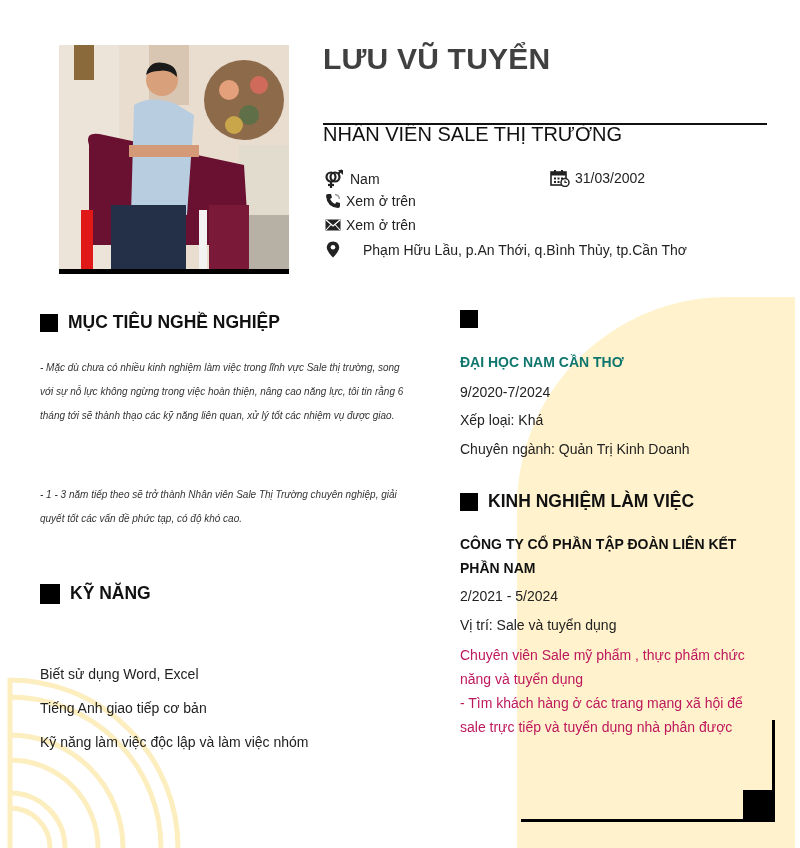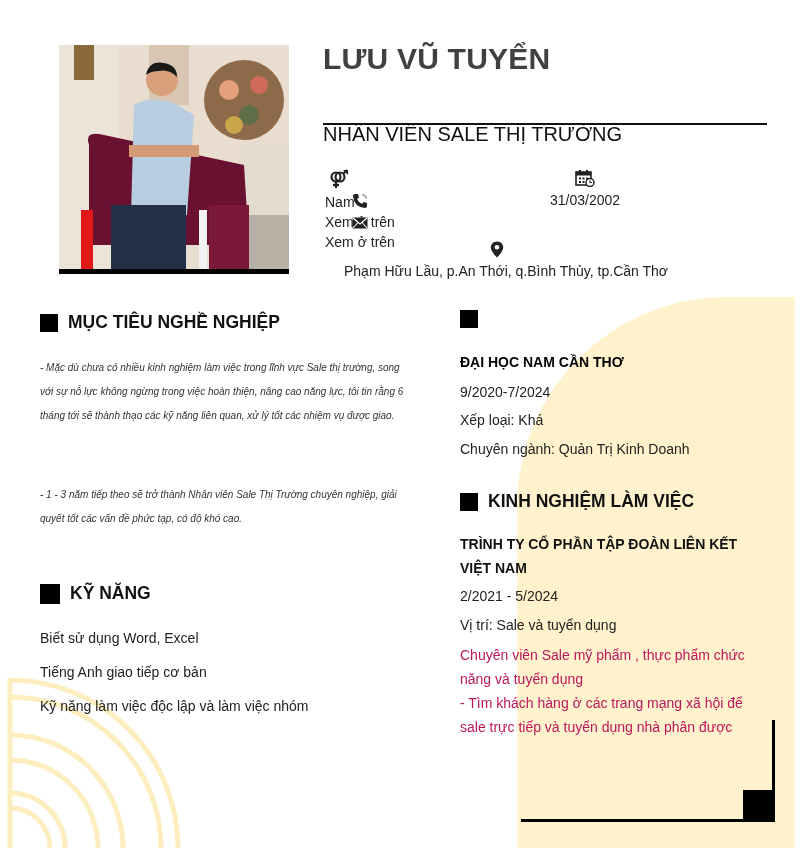--- a/index.html
+++ b/index.html
@@ -14,31 +14,31 @@
 
   .photo {
     position: absolute; left: 59px; top: 45px; width: 230px; height: 229px;
     border-bottom: 5px solid #000; overflow: hidden;
   }
 
   .name { position: absolute; left: 323px; top: 42px; font-size: 30px; font-weight: bold; color: #404040; letter-spacing: 0.2px; }
   .jobtitle { position: absolute; left: 323px; top: 89px; font-size: 20px; color: #111; margin-top: 34px; }
   .hr-top { position: absolute; left: 323px; top: 123px; width: 444px; height: 2px; background: #111; }
 
-  .info { position: absolute; font-size: 14px; color: #222; display: flex; align-items: center; gap: 5px; flex-direction: column; }
+  .info { position: absolute; font-size: 14px; color: #222; display: flex; align-items: center; gap: 5px; }
   .info svg { flex: none; }
 
   .sec-title { position: absolute; display: flex; align-items: center; font-size: 17.5px; font-weight: bold; color: #111; }
   .sec-title .sq { width: 18px; height: 18px; background: #000; margin-right: 10px; }
 
   .obj { position: absolute; left: 40px; width: 365px; font-size: 10px; font-style: italic; line-height: 24px; color: #333; }
-  .skill { position: absolute; left: 40px; font-size: 14px; color: #222; }
+  .skill { position: absolute; left: 40px; font-size: 14px; color: #222; margin-top: 36px; }
 
   .rtext { position: absolute; left: 460px; font-size: 14px; color: #222; }
-  .rtext.bold { font-weight: bold; color: #000000; }
+  .rtext.bold { font-weight: bold; color: #0f766e; }
   .rblock { position: absolute; left: 460px; width: 305px; font-size: 14px; line-height: 24px; color: #be185d; }
 
   .deco-vline { position: absolute; left: 772px; top: 720px; width: 3px; height: 101px; background: #000; }
   .deco-hline { position: absolute; left: 521px; top: 819px; width: 254px; height: 3px; background: #000; }
   .deco-square { position: absolute; left: 743px; top: 790px; width: 32px; height: 32px; background: #000; }
 </style>
 </head>
 <body>
 
 <div class="bg-yellow"></div>
@@ -155,21 +155,21 @@
 </div>
 <div class="rtext bold" style="top:354px;">ĐẠI HỌC NAM CẦN THƠ</div>
 <div class="rtext" style="top:384px;">9/2020-7/2024</div>
 <div class="rtext" style="top:412px;">Xếp loại: Khá</div>
 <div class="rtext" style="top:441px;">Chuyên ngành: Quản Trị Kinh Doanh</div>
 
 <div class="sec-title" style="left:460px; top:491px;">
   <span class="sq"></span>
   <span>KINH NGHIỆM LÀM VIỆC</span>
 </div>
-<div class="rblock" style="top:532px; font-weight:bold; color:#111;">TRÌNH TY CỔ PHẦN TẬP ĐOÀN LIÊN KẾT VIỆT NAM</div>
+<div class="rblock" style="top:532px; font-weight:bold; color:#111;">CÔNG TY CỔ PHẦN TẬP ĐOÀN LIÊN KẾT PHẦN NAM</div>
 <div class="rtext" style="top:588px;">2/2021 - 5/2024</div>
 <div class="rtext" style="top:617px;">Vị trí: Sale và tuyển dụng</div>
 <div class="rblock" style="top:643px; width:290px;">Chuyên viên Sale mỹ phẩm , thực phẩm chức năng và tuyển dụng</div>
 <div class="rblock" style="top:691px; width:290px;">- Tìm khách hàng ở các trang mạng xã hội để sale trực tiếp và tuyển dụng nhà phân được</div>
 
 <div class="deco-vline"></div>
 <div class="deco-hline"></div>
 <div class="deco-square"></div>
 
 </body></html>

